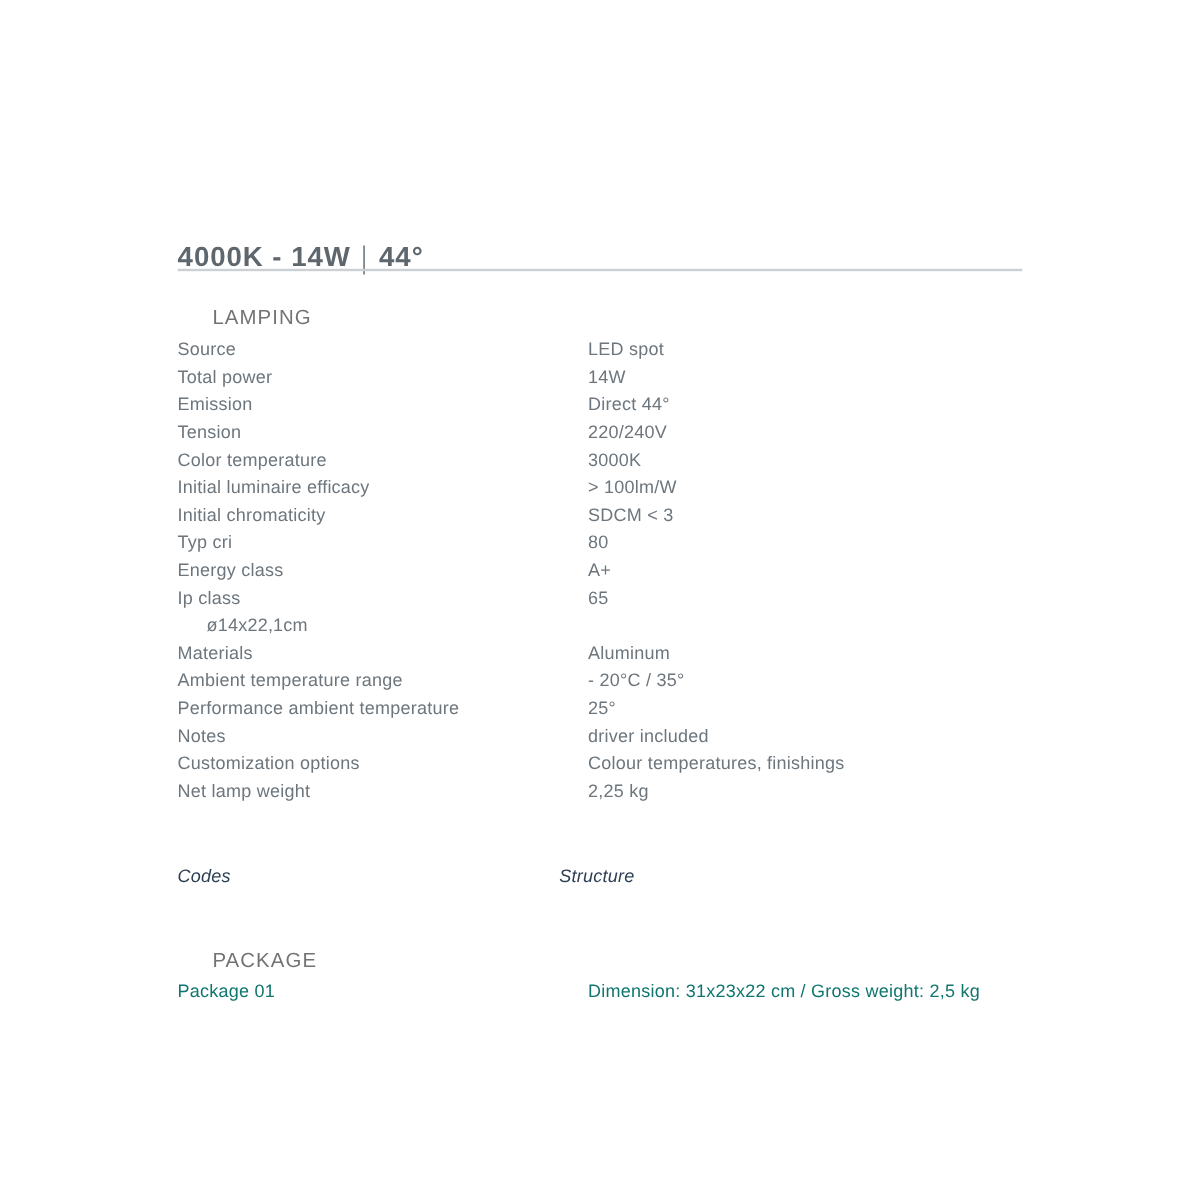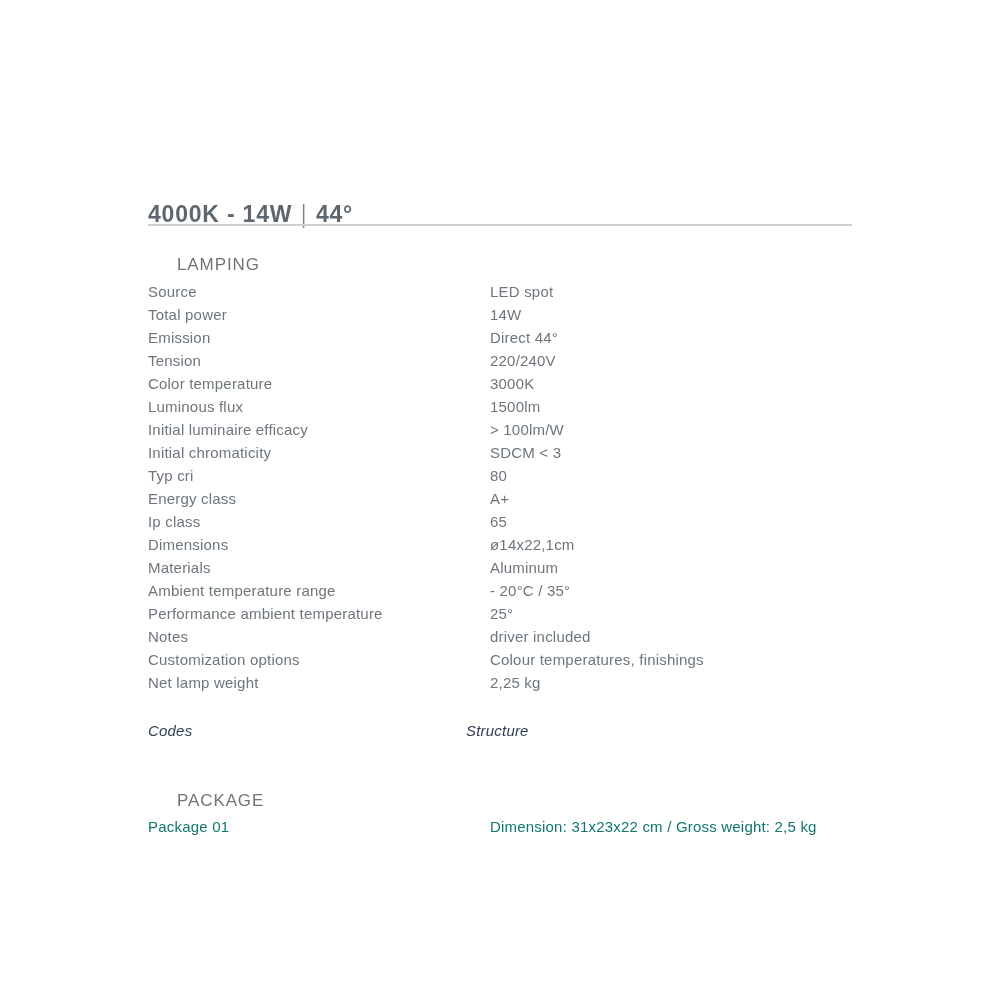--- a/index.html
+++ b/index.html
@@ -134,45 +134,40 @@
     </div>
     <div class="row">
       <span class="lbl">Tension</span>
       <span class="val">220/240V</span>
     </div>
     <div class="row">
       <span class="lbl">Color temperature</span>
       <span class="val">3000K</span>
     </div>
     <div class="row">
-      <span class="lbl">Luminous flux</span>
-      <span class="val">1500lm</span>
-    </div>
-    <div class="row">
       <span class="lbl">Initial luminaire efficacy</span>
       <span class="val">&gt; 100lm/W</span>
     </div>
     <div class="row">
       <span class="lbl">Initial chromaticity</span>
       <span class="val">SDCM &lt; 3</span>
     </div>
     <div class="row">
       <span class="lbl">Typ cri</span>
       <span class="val">80</span>
     </div>
     <div class="row">
       <span class="lbl">Energy class</span>
       <span class="val">A+</span>
     </div>
     <div class="row">
       <span class="lbl">Ip class</span>
       <span class="val">65</span>
     </div>
     <div class="row">
-      <span class="lbl">Dimensions</span>
       <span class="val">ø14x22,1cm</span>
     </div>
     <div class="row">
       <span class="lbl">Materials</span>
       <span class="val">Aluminum</span>
     </div>
     <div class="row">
       <span class="lbl">Ambient temperature range</span>
       <span class="val">- 20°C / 35°</span>
     </div>

